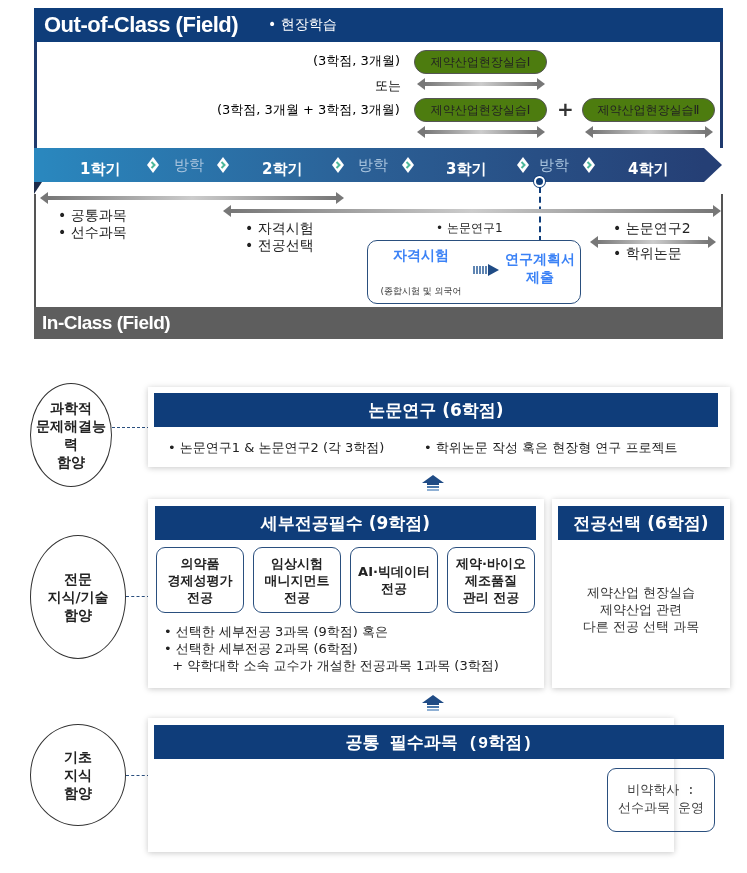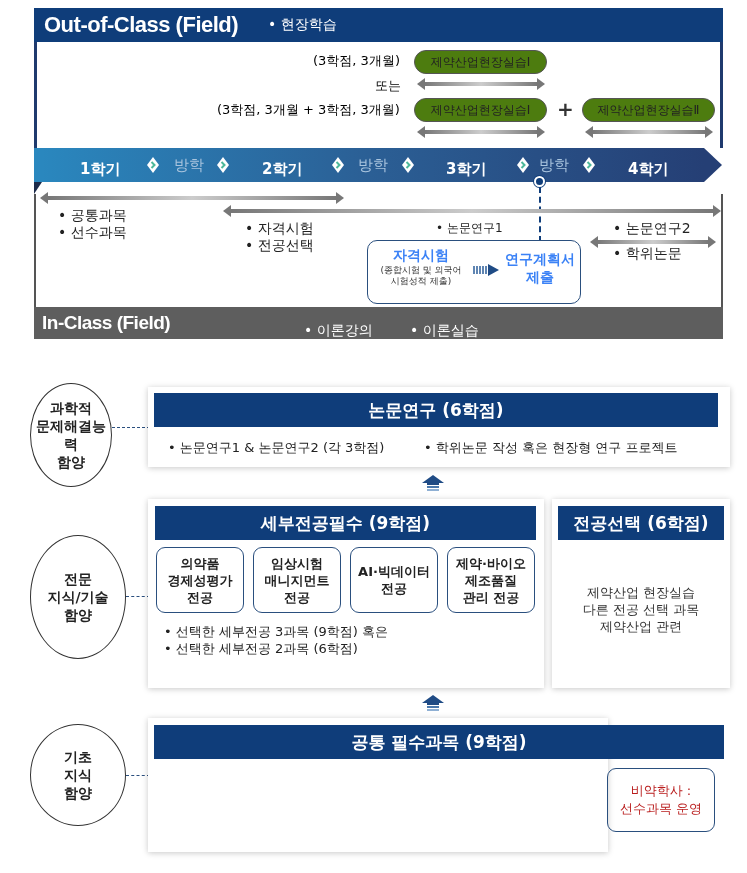--- a/index.html
+++ b/index.html
@@ -23,36 +23,36 @@
   .band-tip { left: 704px; top: 148px; width: 0; height: 0; border-top: 17px solid transparent; border-bottom: 17px solid transparent; border-left: 18px solid #253f75; }
   .band-fold { left: 34px; top: 182px; width: 0; height: 0; border-top: 12px solid #1b2a4a; border-right: 8px solid transparent; }
   .sem { position: absolute; top: 0; height: 42px; display: flex; align-items: center; font-size: 15px; font-weight: bold; color: #fff; }
   .vac { position: absolute; top: 0; height: 34px; display: flex; align-items: center; font-size: 15px; color: #a9c4de; }
   .chev { position: absolute; top: 9px; width: 14px; height: 16px; }
   .pin { left: 534px; top: 176px; width: 11px; height: 11px; border-radius: 50%; background: #0f3d7a; border: 2px solid #fff; box-shadow: 0 0 0 1px #0f3d7a; }
   .dash-v { left: 539px; top: 187px; width: 0; height: 55px; border-left: 2px dashed #0f3d7a; }
 
   .exam-box { left: 367px; top: 240px; width: 214px; height: 64px; border: 1.5px solid #2a4f7e; border-radius: 10px; background: #fff; }
   .exam-title { font-size: 14px; font-weight: bold; color: #3b82f6; }
-  .exam-sub { font-size: 9px; color: #333; line-height: 11px; text-align: center; }
+  .exam-sub { font-size: 9px; color: #333; line-height: 11px; text-align: center; margin-top: 21px; }
 
   .in-bar { left: 34px; top: 307px; width: 689px; height: 32px; background: #5e5e5e; color: #fff; display: flex; align-items: center; }
   .in-bar .title { font-family: "Liberation Sans", sans-serif; font-weight: bold; font-size: 19px; padding-left: 8px; letter-spacing: -0.5px; }
-  .in-item { position: absolute; top: 0; height: 47px; display: flex; align-items: center; font-size: 14px; }
+  .in-item { position: absolute; top: 16px; height: 47px; display: flex; align-items: center; font-size: 14px; }
 
   
   .circle { position: absolute; border: 1.5px solid #333; border-radius: 50%; display: flex; align-items: center; justify-content: center; text-align: center; font-size: 14px; font-weight: bold; line-height: 18px; color: #222; background: #fff; }
   .connector { position: absolute; height: 0; border-top: 1.5px dashed #2a4f7e; }
   .card { position: absolute; background: #fff; box-shadow: 0 1px 6px rgba(0,0,0,0.22); }
   .card-head { position: absolute; background: #0f3d7a; color: #fff; font-weight: bold; font-size: 17px; display: flex; align-items: center; justify-content: center; }
   .bul { font-size: 13px; color: #222; white-space: nowrap; line-height: 17px; }
   .spec { position: absolute; top: 0; width: 88px; height: 66px; border: 1.5px solid #2a4f7e; border-radius: 9px; display: flex; align-items: center; justify-content: center; text-align: center; font-size: 13px; font-weight: bold; line-height: 17px; color: #222; }
   .up-arrow { position: absolute; width: 22px; height: 18px; }
   .center-lines { font-size: 13px; color: #333; text-align: center; line-height: 17px; }
-  .note-box { position: absolute; border: 1.5px solid #2a4f7e; border-radius: 9px; display: flex; align-items: center; justify-content: center; text-align: center; font-size: 13px; line-height: 18px; color: #b91c1c; }
+  .note-box { position: absolute; border: 1.5px solid #2a4f7e; border-radius: 9px; display: flex; align-items: center; justify-content: center; text-align: center; font-size: 13px; line-height: 18px; color: #404040; }
 </style>
 </head>
 <body>
 
 <div class="frame-line" style="left:34px; top:42px; height:106px;"></div>
 <div class="frame-line" style="left:720px; top:42px; height:106px;"></div>
 <div class="frame-line" style="left:34px; top:194px; height:113px; background:#555; width:2px;"></div>
 <div class="frame-line" style="left:721px; top:194px; height:113px; background:#555; width:2px;"></div>
 
 <div class="abs out-header">
@@ -220,47 +220,48 @@
         <div>
       <div>제약·바이오</div>
       <div>제조품질</div>
       <div>관리 전공</div>
     </div>
       </div>
   </div>
   <div class="abs" style="left:16px; top:124px;">
     <div class="bul">• 선택한 세부전공 3과목 (9학점) 혹은</div>
     <div class="bul">• 선택한 세부전공 2과목 (6학점)</div>
+    <div class="bul" style="white-space:pre;">  + 약학대학 소속 교수가 개설한 전공과목 1과목 (3학점)</div>
   </div>
 </div>
 
 <div class="card" style="left:552px; top:499px; width:178px; height:189px;">
   <div class="card-head" style="left:6px; top:7px; width:166px; height:34px;">전공선택 (6학점)</div>
   <div class="abs center-lines" style="left:0; top:85px; width:178px;">
     <div>제약산업 현장실습</div>
+    <div>제약산업 관련</div>
     <div>다른 전공 선택 과목</div>
-    <div>제약산업 관련</div>
   </div>
 </div>
 
 <svg class="up-arrow" style="left:422px; top:695px;" viewBox="0 0 22 18">
   <path d="M11 0 L22 8 L17 8 L17 10 L5 10 L5 8 L0 8 Z" fill="#1f4b85"></path>
   <rect x="5" y="11" width="12" height="2" fill="#4a78ad"></rect>
     <rect x="5" y="14" width="12" height="2" fill="#8fb0d4"></rect>
 </svg>
 
 <div class="circle" style="left:30px; top:724px; width:96px; height:102px;">
   <div>
     <div>기초</div>
     <div>지식</div>
     <div>함양</div>
   </div>
 </div>
 <div class="connector" style="left:126px; top:775px; width:24px;"></div>
-<div class="card" style="left:148px; top:718px; width:460px; height:134px;">
+<div class="card" style="left:148px; top:718px; width:526px; height:134px;font-family:Liberation Mono, monospace;">
   <div class="card-head" style="left:6px; top:7px; width:570px; height:34px;">공통 필수과목 (9학점)</div>
   <div class="note-box" style="left:459px; top:50px; width:108px; height:64px;">
     <div>
       <div>비약학사 :</div>
       <div>선수과목 운영</div>
     </div>
   </div>
 </div>
 
 </body></html>

